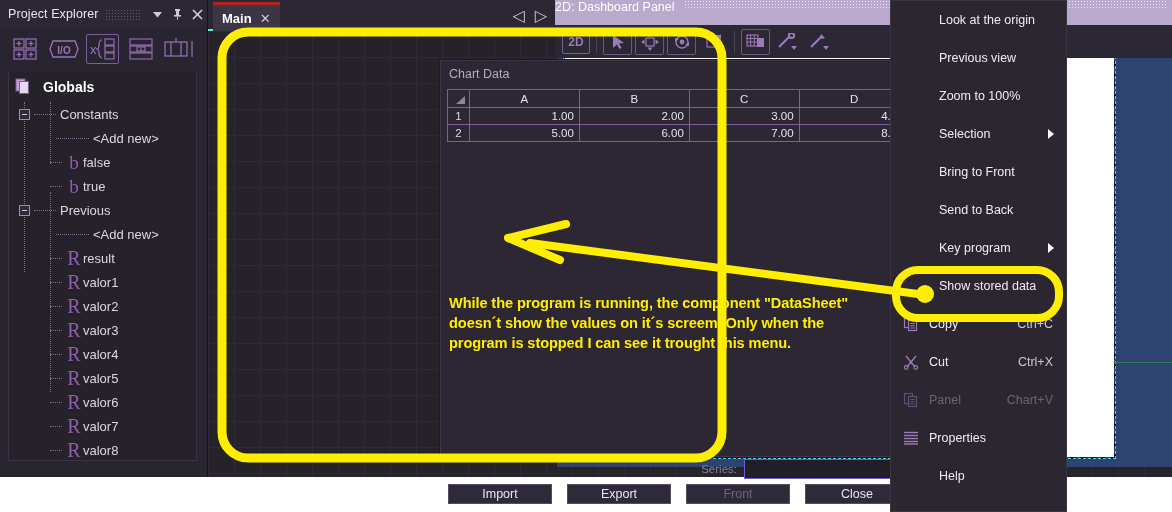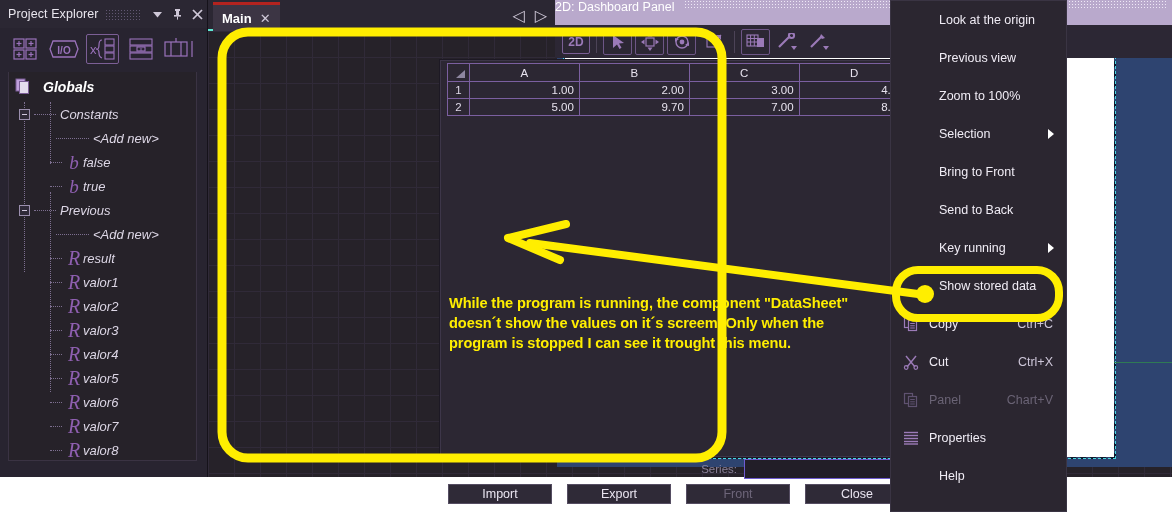--- a/index.html
+++ b/index.html
@@ -44,21 +44,20 @@
     height: 42px; display: flex; align-items: center; gap: 6px; padding: 0 10px;
     background: #282430;
   }
   .tool-ico { width: 34px; height: 30px; display:flex; align-items:center; justify-content:center; }
   .tool-ico.sel { border: 1px solid #7c5f96; border-radius: 2px; }
 
   .tree {
     position: absolute; left: 8px; top: 72px; right: 10px; bottom: 16px;
     background: #262229; border: 1px solid #3a3343; border-top: none;
     overflow: hidden;
-    font-style: italic;
   }
   .tree-row { height: 24px; display: flex; align-items: center; font-size: 13px; color: #ddd7e6; position: relative; }
   .tree-row .lbl { white-space: nowrap; }
   .tree-row.globals { height: 30px; padding-left: 6px; gap: 8px; font-weight: bold; font-size: 14px; color: #ffffff; }
   .expander {
     width: 11px; height: 11px; border: 1px solid #9b8fae; background: #2f2a38;
     position: relative; flex: 0 0 auto;
   }
   .expander::before {
     content: ""; position: absolute; left: 2px; right: 2px; top: 4px; height: 1px; background: #cfc6dc;
@@ -508,20 +507,24 @@
         <span class="bico noborder">
           <svg width="22" height="18" viewBox="0 0 22 18">
             <line x1="2" y1="14" x2="13" y2="3" stroke="#9b7ab8" stroke-width="2.2"></line>
             <polygon points="12,1 16,5 13,6 11,4" fill="#9b7ab8"></polygon>
             <polygon points="14,13 20,13 17,17" fill="#9b7ab8"></polygon>
           </svg>
         </span>
       </div>
 
       <div class="dialog">
+        <div class="dlg-title">
+          <span class="t">Chart Data</span>
+          <span class="close">✕</span>
+        </div>
 
         <table class="dtable">
           <tbody>
               <tr>
             <th class="corner">
                   <span class="tri"></span>
                 </th>
             <th>A</th>
             <th>B</th>
             <th>C</th>
@@ -532,21 +535,21 @@
             <td class="rowhdr">1</td>
             <td class="val">1.00</td>
             <td class="val">2.00</td>
             <td class="val">3.00</td>
             <td class="val">4.00</td>
             <td class="spare"></td>
           </tr>
           <tr>
             <td class="rowhdr">2</td>
             <td class="val">5.00</td>
-            <td class="val">9.70</td>
+            <td class="val">6.00</td>
             <td class="val">7.00</td>
             <td class="val">8.00</td>
             <td class="spare"></td>
           </tr>
         </tbody>
           </table>
 
         <div class="annot">
           <div>While the program is running, the component "DataSheet"</div>
           <div>doesn´t show the values on it´s screem. Only when the</div>
@@ -590,21 +593,21 @@
       <span class="txt">Selection</span>
       <span class="sub"></span>
     </div>
     <div class="mi indent">
       <span class="txt">Bring to Front</span>
     </div>
     <div class="mi indent">
       <span class="txt">Send to Back</span>
     </div>
     <div class="mi indent">
-      <span class="txt">Key running</span>
+      <span class="txt">Key program</span>
       <span class="sub"></span>
     </div>
     <div class="mi indent">
       <span class="txt">Show stored data</span>
     </div>
     <div class="mi">
       <span class="ico">
         <svg width="16" height="16" viewBox="0 0 16 16">
           <rect x="1.5" y="1.5" width="8" height="10" fill="none" stroke="#9c7bb8" stroke-width="1.2"></rect>
           <rect x="5.5" y="4.5" width="8" height="10" fill="#2b2630" stroke="#9c7bb8" stroke-width="1.2"></rect>

